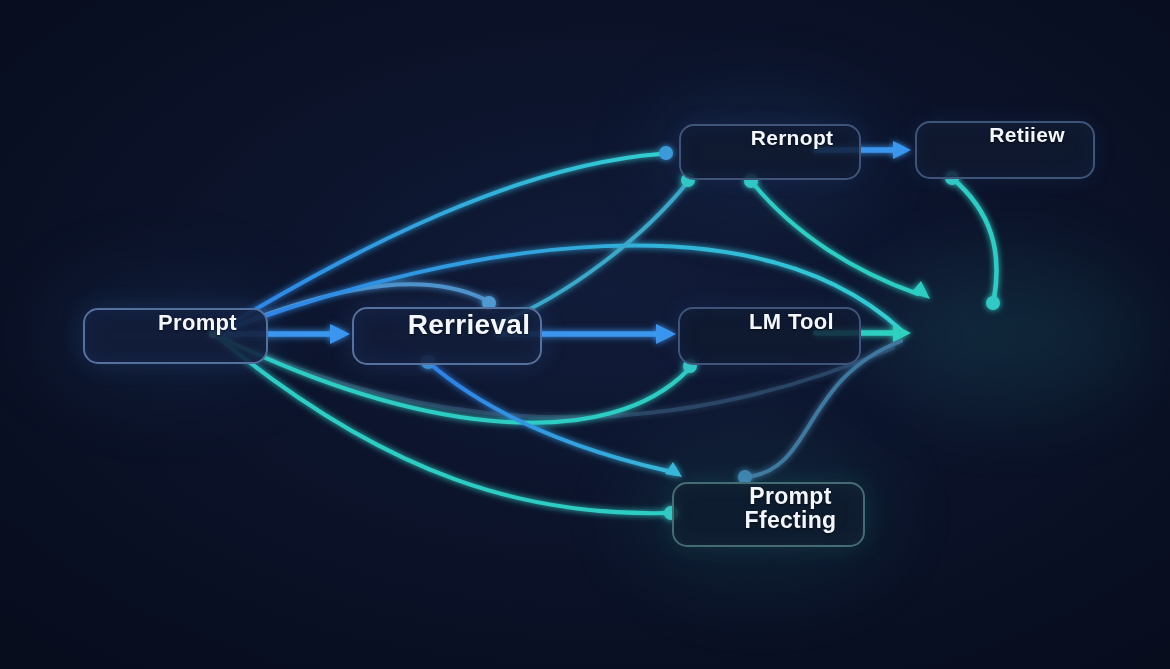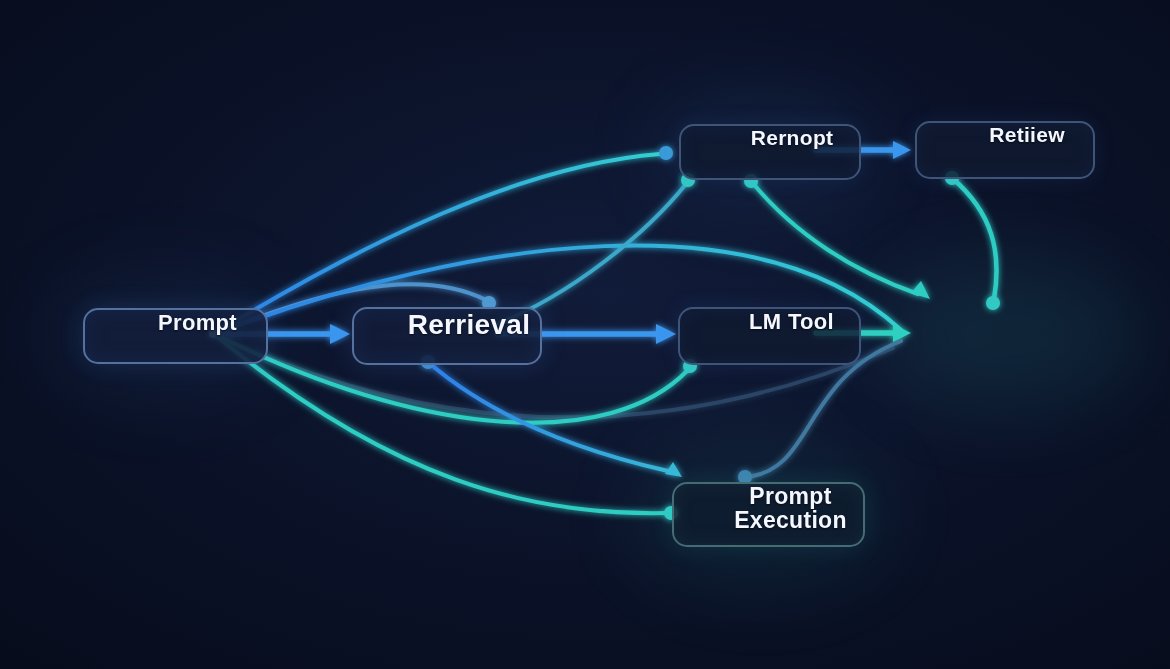--- a/index.html
+++ b/index.html
@@ -146,16 +146,16 @@
     <span>Retiiew</span>
   </div>
 
   <div class="node dim node-lmcall">
     <span>LM Tool</span>
   </div>
 
 
   <div class="node teal node-lrepe">
     <span>Prompt</span>
-    <span>Execution</span>
+    <span>Ffecting</span>
   </div>
 
 </div>
 
 </body></html>

